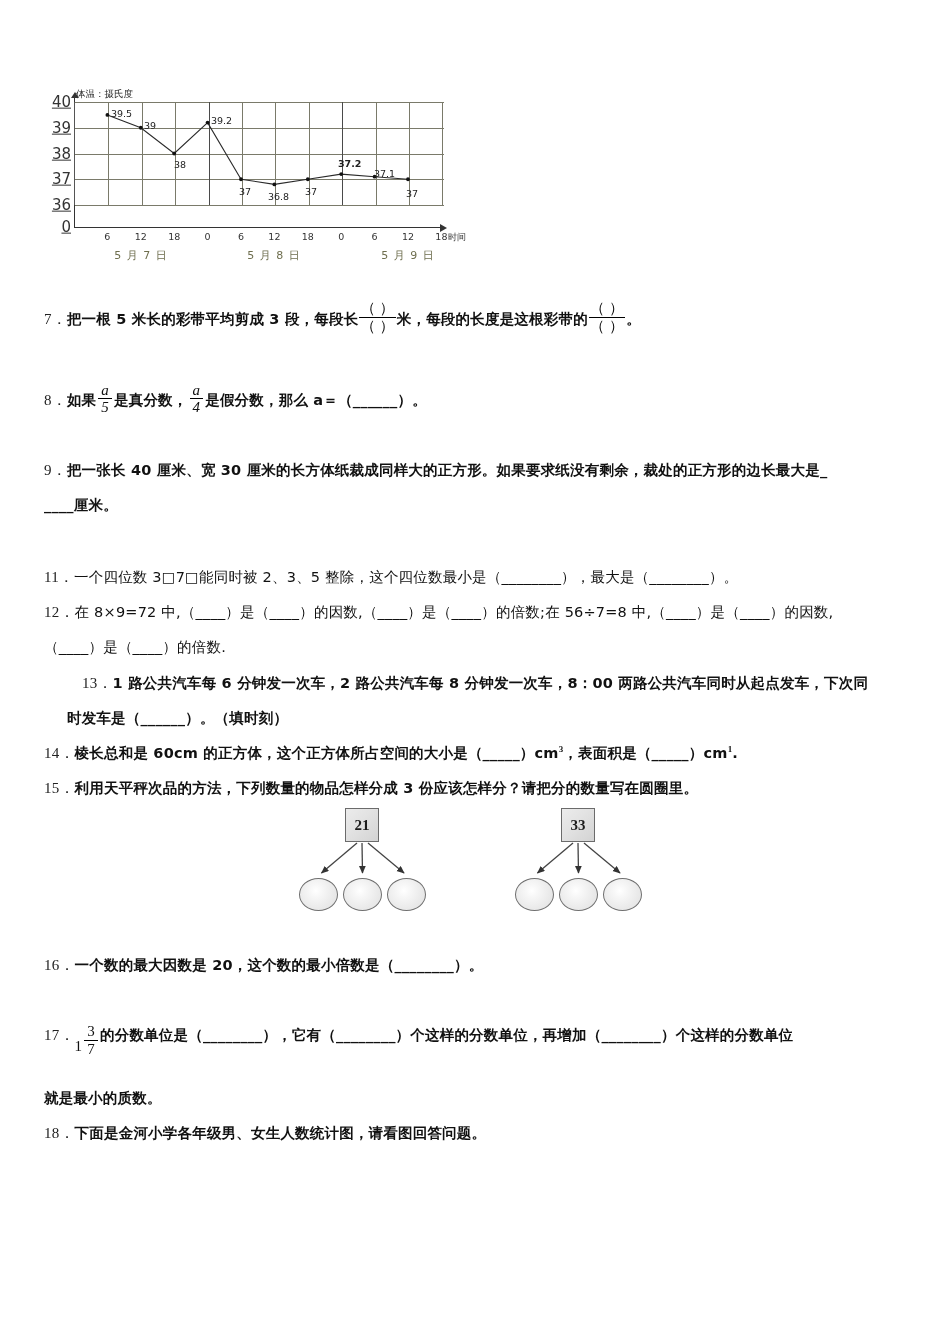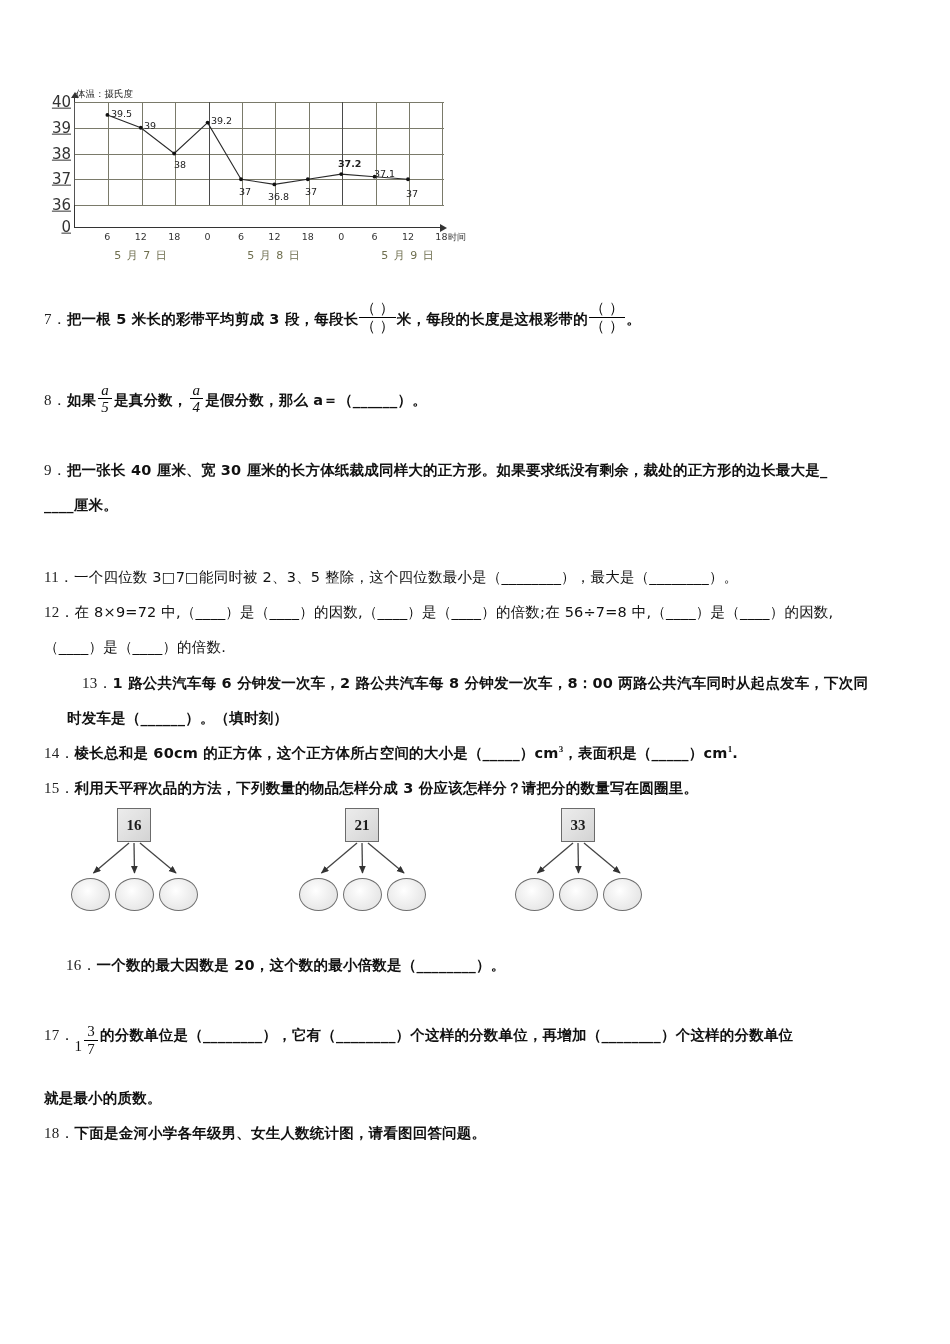--- a/index.html
+++ b/index.html
@@ -379,36 +379,20 @@
   <div class="q" style="left:44px; top:738px;">
     <span class="qnum">14．</span><span class="cn bold">棱长总和是 60cm 的正方体，这个正方体所占空间的大小是（_____）cm</span><span class="sup bold">3</span><span class="cn bold">，表面积是（_____）cm</span><span class="sup bold">1</span><span class="cn bold">.</span>
   </div>
 
   <div class="q" style="left:44px; top:773px;">
     <span class="qnum">15．</span><span class="cn bold">利用天平秤次品的方法，下列数量的物品怎样分成 3 份应该怎样分？请把分的数量写在圆圈里。</span>
   </div>
 
   <div class="trees">
 
-    <div class="tree" style="left:0px;">
-      <div class="tree-box">16</div>
-      <svg class="arrow-layer" width="180" height="128">
-        <defs>
-          <marker id="ah1" markerWidth="7" markerHeight="7" refX="5.4" refY="2.6" orient="auto">
-            <path d="M0,0 L6,2.6 L0,5.2 z" fill="#333"></path>
-          </marker>
-        </defs>
-        <line x1="74" y1="41" x2="38.5" y2="71" stroke="#444" stroke-width="1.3" marker-end="url(#ah1)"></line>
-        <line x1="79" y1="41" x2="79.5" y2="71" stroke="#444" stroke-width="1.3" marker-end="url(#ah1)"></line>
-        <line x1="85" y1="41" x2="121" y2="71" stroke="#444" stroke-width="1.3" marker-end="url(#ah1)"></line>
-      </svg>
-      <div class="circle c1"></div>
-      <div class="circle c2"></div>
-      <div class="circle c3"></div>
-    </div>
 
     <div class="tree" style="left:228px;">
       <div class="tree-box">21</div>
       <svg class="arrow-layer" width="180" height="128">
         <defs>
           <marker id="ah2" markerWidth="7" markerHeight="7" refX="5.4" refY="2.6" orient="auto">
             <path d="M0,0 L6,2.6 L0,5.2 z" fill="#333"></path>
           </marker>
         </defs>
         <line x1="74" y1="41" x2="38.5" y2="71" stroke="#444" stroke-width="1.3" marker-end="url(#ah2)"></line>
@@ -431,21 +415,21 @@
         <line x1="74" y1="41" x2="38.5" y2="71" stroke="#444" stroke-width="1.3" marker-end="url(#ah3)"></line>
         <line x1="79" y1="41" x2="79.5" y2="71" stroke="#444" stroke-width="1.3" marker-end="url(#ah3)"></line>
         <line x1="85" y1="41" x2="121" y2="71" stroke="#444" stroke-width="1.3" marker-end="url(#ah3)"></line>
       </svg>
       <div class="circle c1"></div>
       <div class="circle c2"></div>
       <div class="circle c3"></div>
     </div>
   </div>
 
-  <div class="q" style="left:44px; top:950px;margin-left:22px;">
+  <div class="q" style="left:44px; top:950px;">
     <span class="qnum">16．</span><span class="cn bold">一个数的最大因数是 20，这个数的最小倍数是（________）。</span>
   </div>
 
   <div class="q" style="left:44px; top:1020px;">
     <span class="qnum">17．</span><span class="mixed"><span class="whole">1</span><span class="frac upright"><span class="num">3</span><span class="den">7</span></span></span><span class="cn bold">的分数单位是（________），它有（________）个这样的分数单位，再增加（________）个这样的分数单位</span>
   </div>
   <div class="q" style="left:44px; top:1083px;">
     <span class="cn bold">就是最小的质数。</span>
   </div>
 

